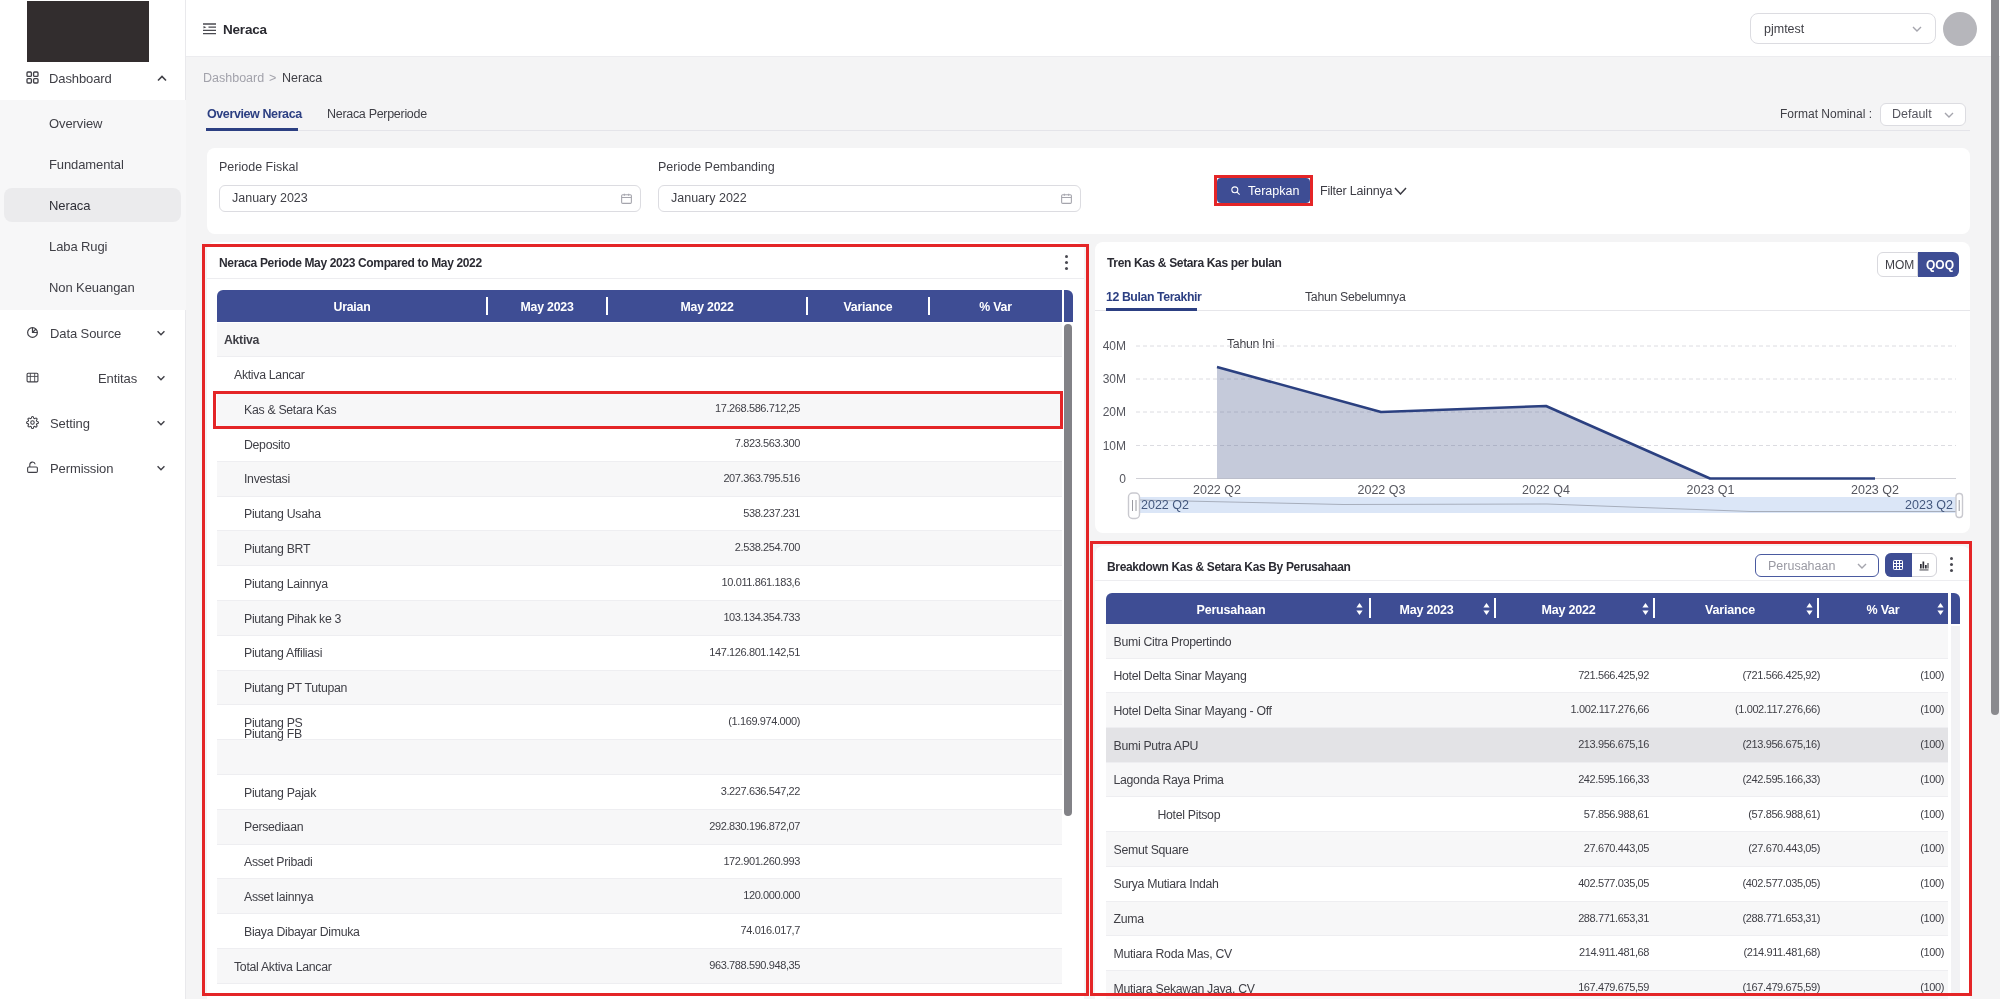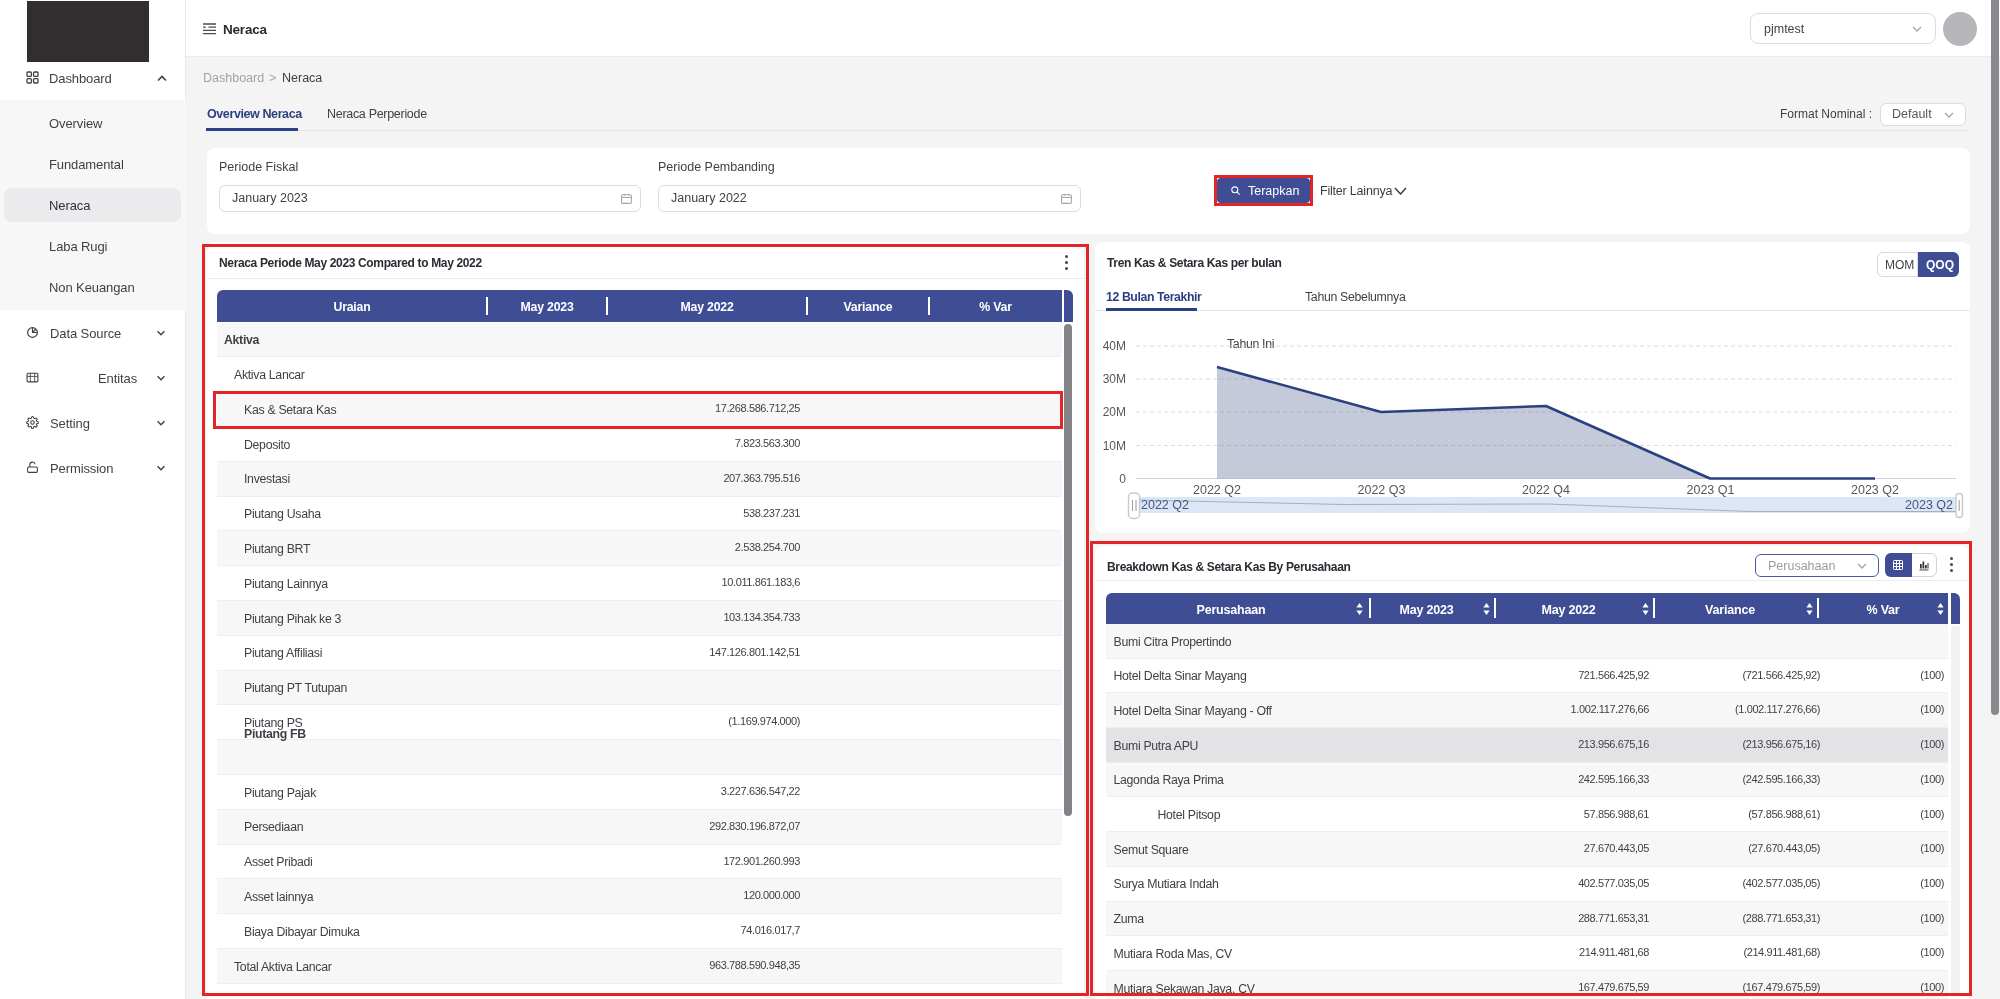--- a/index.html
+++ b/index.html
@@ -193,21 +193,21 @@
     <div class="rv" style="left:800px;top:612px;">103.134.354.733</div>
     <div class="abs" style="left:217px;top:635.8px;width:845px;height:34.8px;background:#fff;border-bottom:1px solid #eeeef1;"></div>
     <div class="rowtxt" style="left:244px;top:647.3px;">Piutang Affiliasi</div>
     <div class="rv" style="left:800px;top:646.8px;">147.126.801.142,51</div>
     <div class="abs" style="left:217px;top:670.6px;width:845px;height:34.8px;background:#f7f7f8;border-bottom:1px solid #eeeef1;"></div>
     <div class="rowtxt" style="left:244px;top:682.1px;">Piutang PT Tutupan</div>
     <div class="abs" style="left:217px;top:705.4px;width:845px;height:34.8px;background:#fff;border-bottom:1px solid #eeeef1;"></div>
     <div class="rowtxt" style="left:244px;top:716.9px;">Piutang PS</div>
     <div class="rv" style="left:800px;top:716.4px;">(1.169.974.000)</div>
     <div class="abs" style="left:217px;top:740.2px;width:845px;height:34.8px;background:#f7f7f8;border-bottom:1px solid #eeeef1;"></div>
-    <div class="rowtxt" style="left:244px;top:728px;font-weight:bold;">Piutang FB</div>
+    <div class="rowtxt" style="left:244px;top:728px;">Piutang FB</div>
     <div class="abs" style="left:217px;top:775px;width:845px;height:34.8px;background:#fff;border-bottom:1px solid #eeeef1;"></div>
     <div class="rowtxt" style="left:244px;top:786.5px;">Piutang Pajak</div>
     <div class="rv" style="left:800px;top:786px;">3.227.636.547,22</div>
     <div class="abs" style="left:217px;top:809.8px;width:845px;height:34.8px;background:#f7f7f8;border-bottom:1px solid #eeeef1;"></div>
     <div class="rowtxt" style="left:244px;top:821.3px;text-align:right;">Persediaan</div>
     <div class="rv" style="left:800px;top:820.8px;">292.830.196.872,07</div>
     <div class="abs" style="left:217px;top:844.6px;width:845px;height:34.8px;background:#fff;border-bottom:1px solid #eeeef1;"></div>
     <div class="rowtxt" style="left:244px;top:856.1px;">Asset Pribadi</div>
     <div class="rv" style="left:800px;top:855.6px;">172.901.260.993</div>
     <div class="abs" style="left:217px;top:879.4px;width:845px;height:34.8px;background:#f7f7f8;border-bottom:1px solid #eeeef1;"></div>

